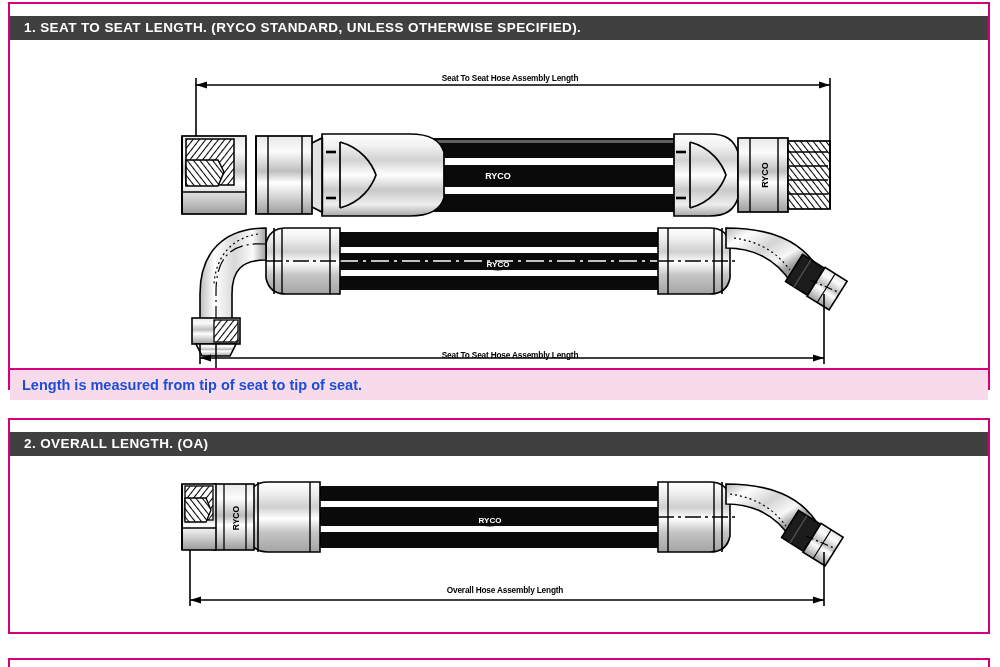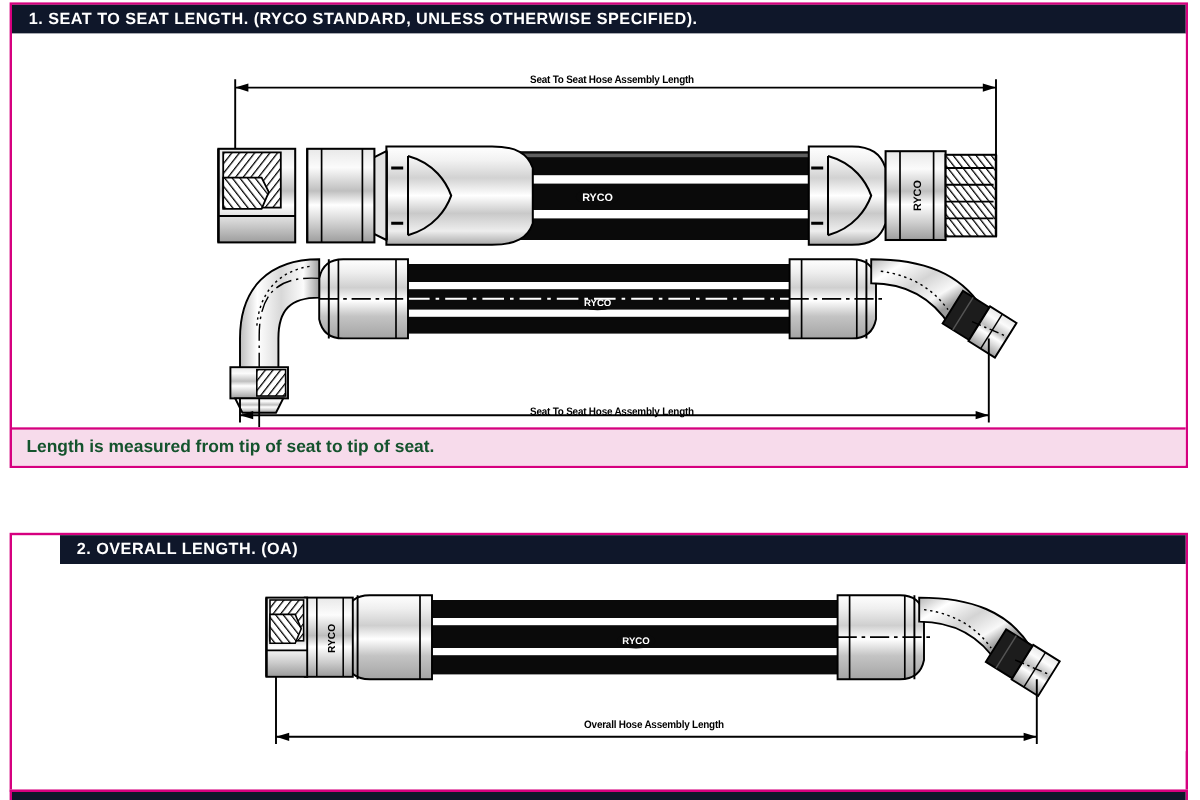--- a/index.html
+++ b/index.html
@@ -18,55 +18,56 @@
   
   .section {
     position: absolute;
     left: 8px;
     width: 982px;
     border: 2px solid #d6007f;
     box-sizing: border-box;
     background: #ffffff;
   }
   #section-1 { top: 2px;   height: 388px; }
-  #section-2 { top: 444px; height: 216px; padding-left: 40px; }
+  #section-2 { top: 418px; height: 216px; }
   #section-3 { top: 658px; height: 40px; }
 
   .section-header {
-    background: #0f172a;
+    background: #404040;
     color: #ffffff;
     height: 24px;
     line-height: 24px;
     font-size: 13.5px;
     font-weight: bold;
     letter-spacing: 0.4px;
     padding-left: 14px;
     font-family: "Liberation Sans", sans-serif;
     white-space: nowrap;
     overflow: hidden;
     font-stretch: condensed;
     transform-origin: left center;
+    margin-top: 12px;
   }
   .section-body {
     position: relative;
     background: #ffffff;
     overflow: hidden;
   }
   #section-1 .section-body { height: 328px; }
   #section-2 .section-body { height: 156px; }
 
   .section-caption {
     background: #f7dbeb;
     border-top: 2px solid #d6007f;
     height: 30px;
     line-height: 30px;
     padding-left: 12px;
     font-size: 14.5px;
     font-weight: bold;
-    color: #14532d;
+    color: #1d4ed8;
     white-space: nowrap;
     overflow: hidden;
   }
 
   
   .tech { position: absolute; }
 
   .dim-label {
     position: absolute;
     font-size: 9px;

